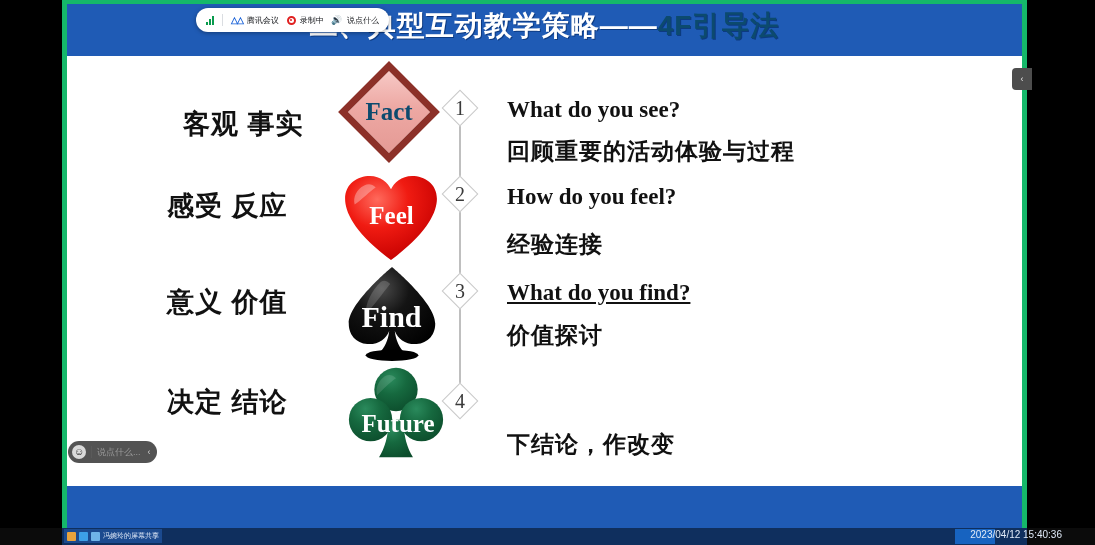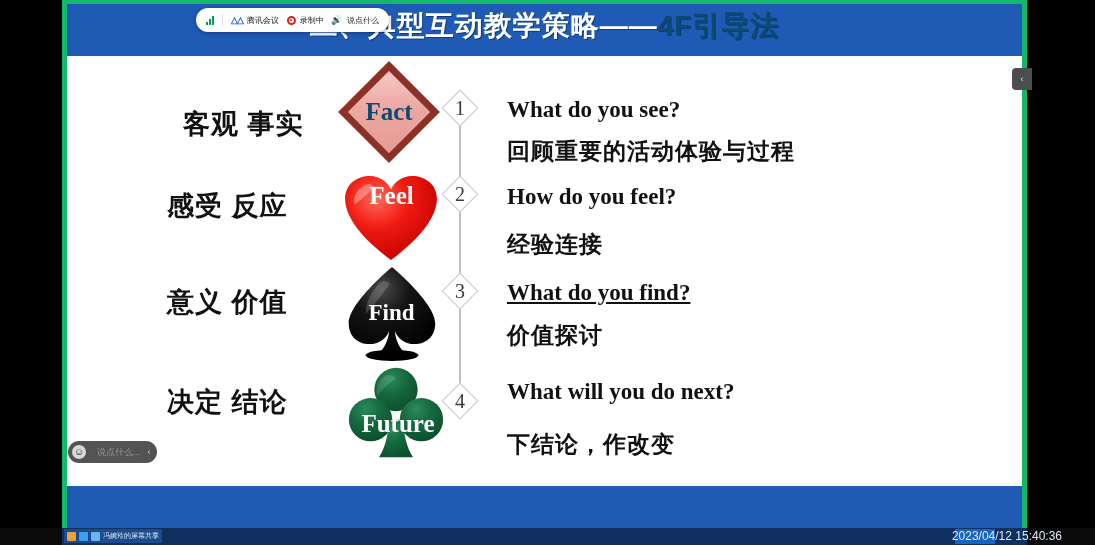--- a/index.html
+++ b/index.html
@@ -136,22 +136,22 @@
   #taskbar-strip { position:absolute; left:62px; top:528px; width:965px; height:17px; background:#0f2f5e; }
   #task-item {
     position:absolute; left:64px; top:529px; height:14px;
     display:flex; align-items:center; gap:3px; padding:0 3px;
     background:#1b4a8f;
   }
   #task-item .ic { width:9px; height:9px; border-radius:1px; display:inline-block; }
   #task-item .label { font-size:7px; color:#dfe9f7; white-space:nowrap; }
   #clock {
     position:absolute; right:33px; top:529px; height:14px;
-    display:flex; align-items:center;
-    font-size:12px; color:#dfe9f7; white-space:nowrap;
+    display:flex; align-items:flex-start;
+    font-size:10px; color:#dfe9f7; white-space:nowrap;
   }
   #tray-blue { position:absolute; left:955px; top:529px; width:40px; height:15px; background:#1763c0; }
 </style>
 </head>
 <body>
 
 <div id="screen">
 
   <div id="edge-top" class="edge-green"></div>
   <div id="edge-left" class="edge-green"></div>
@@ -188,21 +188,21 @@
         <defs>
           <radialGradient id="gHeart" cx="35%" cy="28%" r="75%">
             <stop offset="0%" stop-color="#ff6a5c"></stop>
             <stop offset="45%" stop-color="#f01b12"></stop>
             <stop offset="100%" stop-color="#c60000"></stop>
           </radialGradient>
         </defs>
         <path d="M50 90 C 12 62, 2 40, 2 26 C 2 10, 15 2, 28 2 C 39 2, 47 9, 50 16 C 53 9, 61 2, 72 2 C 85 2, 98 10, 98 26 C 98 40, 88 62, 50 90 Z" fill="url(#gHeart)"></path>
         <path d="M22 12 C 14 16, 10 24, 12 32 C 20 26, 28 18, 34 14 C 30 10, 26 10, 22 12 Z" fill="#ffffff" opacity=".32"></path>
       </svg>
-      <div class="sym-text" style="top:16px; font-size:25px; color:#ffffff;">Feel</div>
+      <div class="sym-text" style="top:36px; font-size:25px; color:#ffffff;">Feel</div>
     </div>
 
     <div class="num-badge" style="left:376px; top:173px;">
       <div class="dia"></div>
       <div class="num">2</div>
     </div>
 
     <div class="q-en" style="left:440px; top:180px;">How do you feel?</div>
     <div class="q-cn" style="left:440px; top:225px;">经验连接</div>
 
@@ -214,21 +214,21 @@
           <radialGradient id="gSpade" cx="38%" cy="25%" r="80%">
             <stop offset="0%" stop-color="#4a4a4a"></stop>
             <stop offset="40%" stop-color="#141414"></stop>
             <stop offset="100%" stop-color="#000000"></stop>
           </radialGradient>
         </defs>
         <path d="M50 2 C 50 2, 96 40, 96 62 C 96 76, 86 84, 74 84 C 64 84, 56 78, 53 70 C 54 80, 58 88, 64 94 L 36 94 C 42 88, 46 80, 47 70 C 44 78, 36 84, 26 84 C 14 84, 4 76, 4 62 C 4 40, 50 2, 50 2 Z" fill="url(#gSpade)"></path>
         <ellipse cx="50" cy="96" rx="28" ry="6" fill="#000"></ellipse>
         <path d="M38 18 C 28 28, 22 40, 22 52 C 30 44, 40 30, 48 20 C 44 16, 41 16, 38 18 Z" fill="#ffffff" opacity=".17"></path>
       </svg>
-      <div class="sym-text" style="top:38px; font-size:23px; color:#ffffff;">Find</div>
+      <div class="sym-text" style="top:38px; font-size:30px; color:#ffffff;">Find</div>
     </div>
 
     <div class="num-badge" style="left:376px; top:270px;">
       <div class="dia"></div>
       <div class="num">3</div>
     </div>
 
     <div class="q-en" style="left:440px; top:276px;text-decoration:underline;">What do you find?</div>
     <div class="q-cn" style="left:440px; top:316px;">价值探讨</div>
 
@@ -250,21 +250,20 @@
         <path d="M40 12 C 32 18, 30 26, 32 32 C 38 26, 46 18, 52 14 C 48 10, 44 10, 40 12 Z" fill="#ffffff" opacity=".13"></path>
       </svg>
       <div class="sym-text" style="top:48px; font-size:25px; color:#ffffff;">Future</div>
     </div>
 
     <div class="num-badge" style="left:376px; top:380px;">
       <div class="dia"></div>
       <div class="num">4</div>
     </div>
 
-    <div class="q-en" style="left:440px; top:375px;">What will you do next?</div>
     <div class="q-cn" style="left:440px; top:425px;">下结论，作改变</div>
 
   </div>
 
   <div id="meet-toolbar">
     <span class="tb-item">
       <span class="bars">
           <i></i>
           <i></i>
           <i></i>

